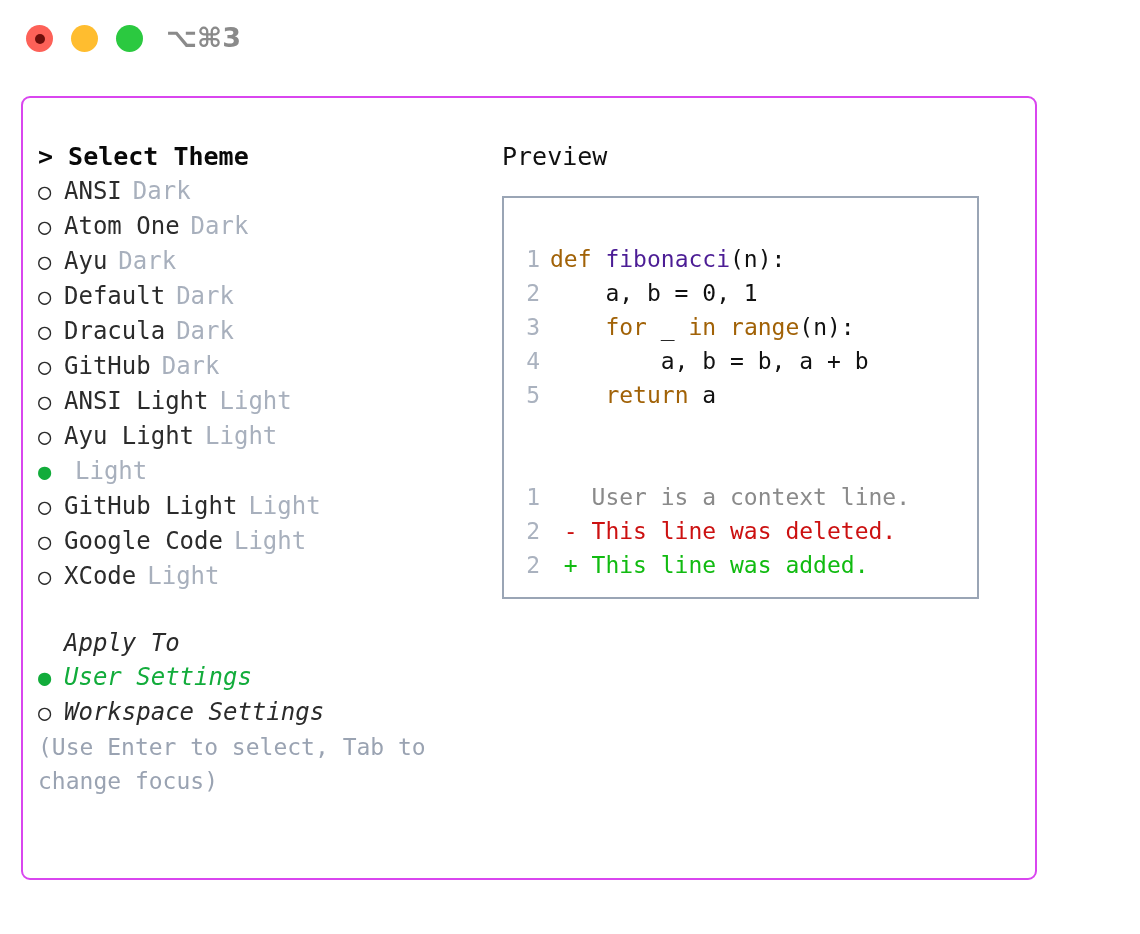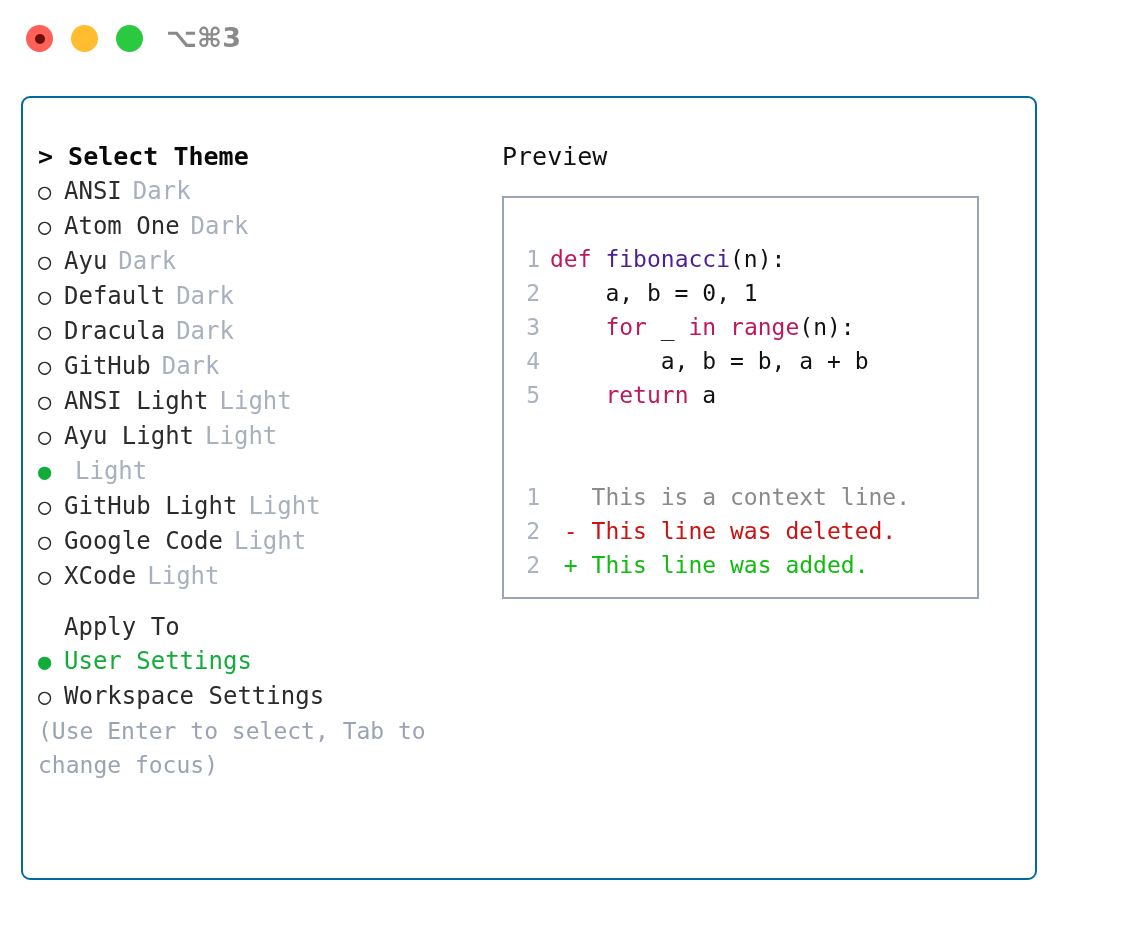--- a/index.html
+++ b/index.html
@@ -72,21 +72,21 @@
     white-space: pre;
   }
 
   
   .panel {
     position: absolute;
     left: 21px;
     top: 96px;
     width: 1016px;
     height: 784px;
-    border: 2px solid #0369a1;
+    border: 2px solid #d946ef;
     border-radius: 9px;
     box-sizing: border-box;
     background: #ffffff;
   }
 
   
   .left-col {
     position: absolute;
     left: 15px;
     top: 42px;
@@ -117,21 +117,21 @@
     font-size: 22px;
   }
   .bullet.on { color: #12ac3b; }
   .row-label { color: #2b2b2b; text-align: right; }
   .row-label.sel { color: #12ac3b; }
   .row-tag {
     color: #a8b0bd;
     padding-left: 11px;
   }
 
-  .applyto-block { margin-top: 16px; }
+  .applyto-block { margin-top: 32px; font-style: italic; }
   .applyto-title {
     font-size: 24px;
     color: #2b2b2b;
     line-height: 34px;
     padding-left: 26px;
     white-space: pre;
     font-family: "DejaVu Sans Mono", monospace;
   }
 
   .hint {
@@ -177,21 +177,21 @@
     flex: 0 0 46px;
     text-align: right;
     color: #aab2bf;
     padding-right: 10px;
     box-sizing: border-box;
   }
   .code-text { white-space: pre; }
   .blank-line { height: 34px; }
 
   
-  .tok-kw   { color: #be185d; }
+  .tok-kw   { color: #a16207; }
   .tok-fn   { color: #4c1d95; text-align: center; }
   .tok-pl   { color: #111111; }
   .tok-ctx  { color: #8a8a8a; }
   .tok-del  { color: #cc1111; }
   .tok-add  { color: #11bb11; }
 </style>
 </head>
 <body>
 
 <div class="window">
@@ -244,21 +244,21 @@
         <div id="code-lines">
             <div class="code-line"><span class="ln">1</span><span class="code-text"><span class="tok-kw">def </span><span class="tok-fn">fibonacci</span><span class="tok-pl">(n):</span></span></div>
             <div class="code-line"><span class="ln">2</span><span class="code-text"><span class="tok-pl">    a, b = 0, 1</span></span></div>
             <div class="code-line"><span class="ln">3</span><span class="code-text"><span class="tok-pl">    </span><span class="tok-kw">for</span><span class="tok-pl"> _ </span><span class="tok-kw">in</span><span class="tok-pl"> </span><span class="tok-kw">range</span><span class="tok-pl">(n):</span></span></div>
             <div class="code-line"><span class="ln">4</span><span class="code-text"><span class="tok-pl">        a, b = b, a + b</span></span></div>
             <div class="code-line"><span class="ln">5</span><span class="code-text"><span class="tok-pl">    </span><span class="tok-kw">return</span><span class="tok-pl"> a</span></span></div>
           </div>
         <div class="blank-line"></div>
         <div class="blank-line"></div>
         <div id="diff-lines">
-            <div class="code-line"><span class="ln">1</span><span class="code-text"><span class="tok-ctx">   This is a context line.</span></span></div>
+            <div class="code-line"><span class="ln">1</span><span class="code-text"><span class="tok-ctx">   User is a context line.</span></span></div>
             <div class="code-line"><span class="ln">2</span><span class="code-text"><span class="tok-del"> - This line was deleted.</span></span></div>
             <div class="code-line"><span class="ln">2</span><span class="code-text"><span class="tok-add"> + This line was added.</span></span></div>
           </div>
       </div>
     </div>
 
   </div>
 </div>
 
 </body></html>

